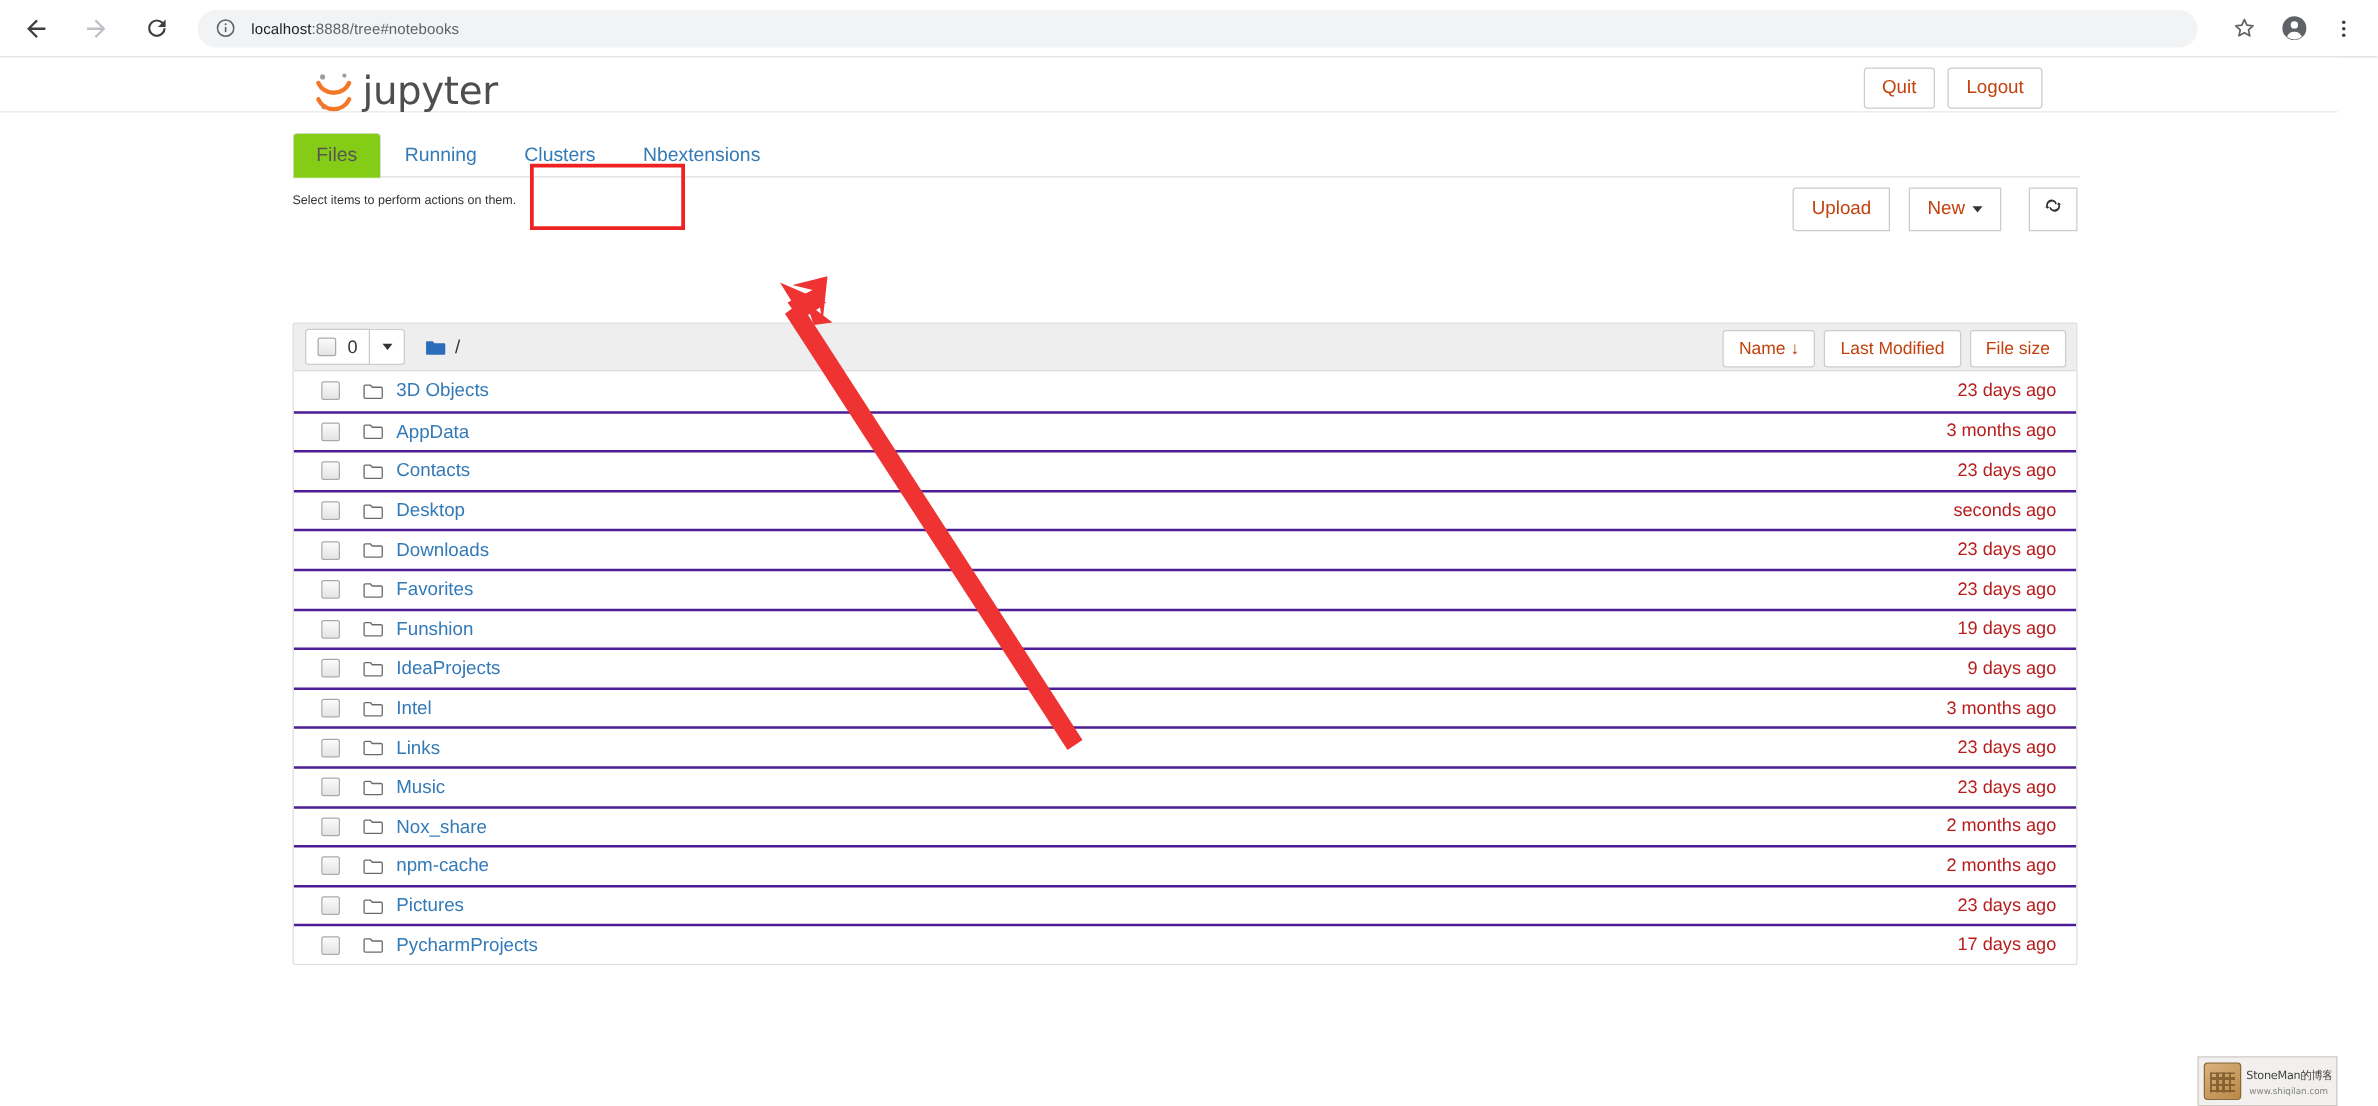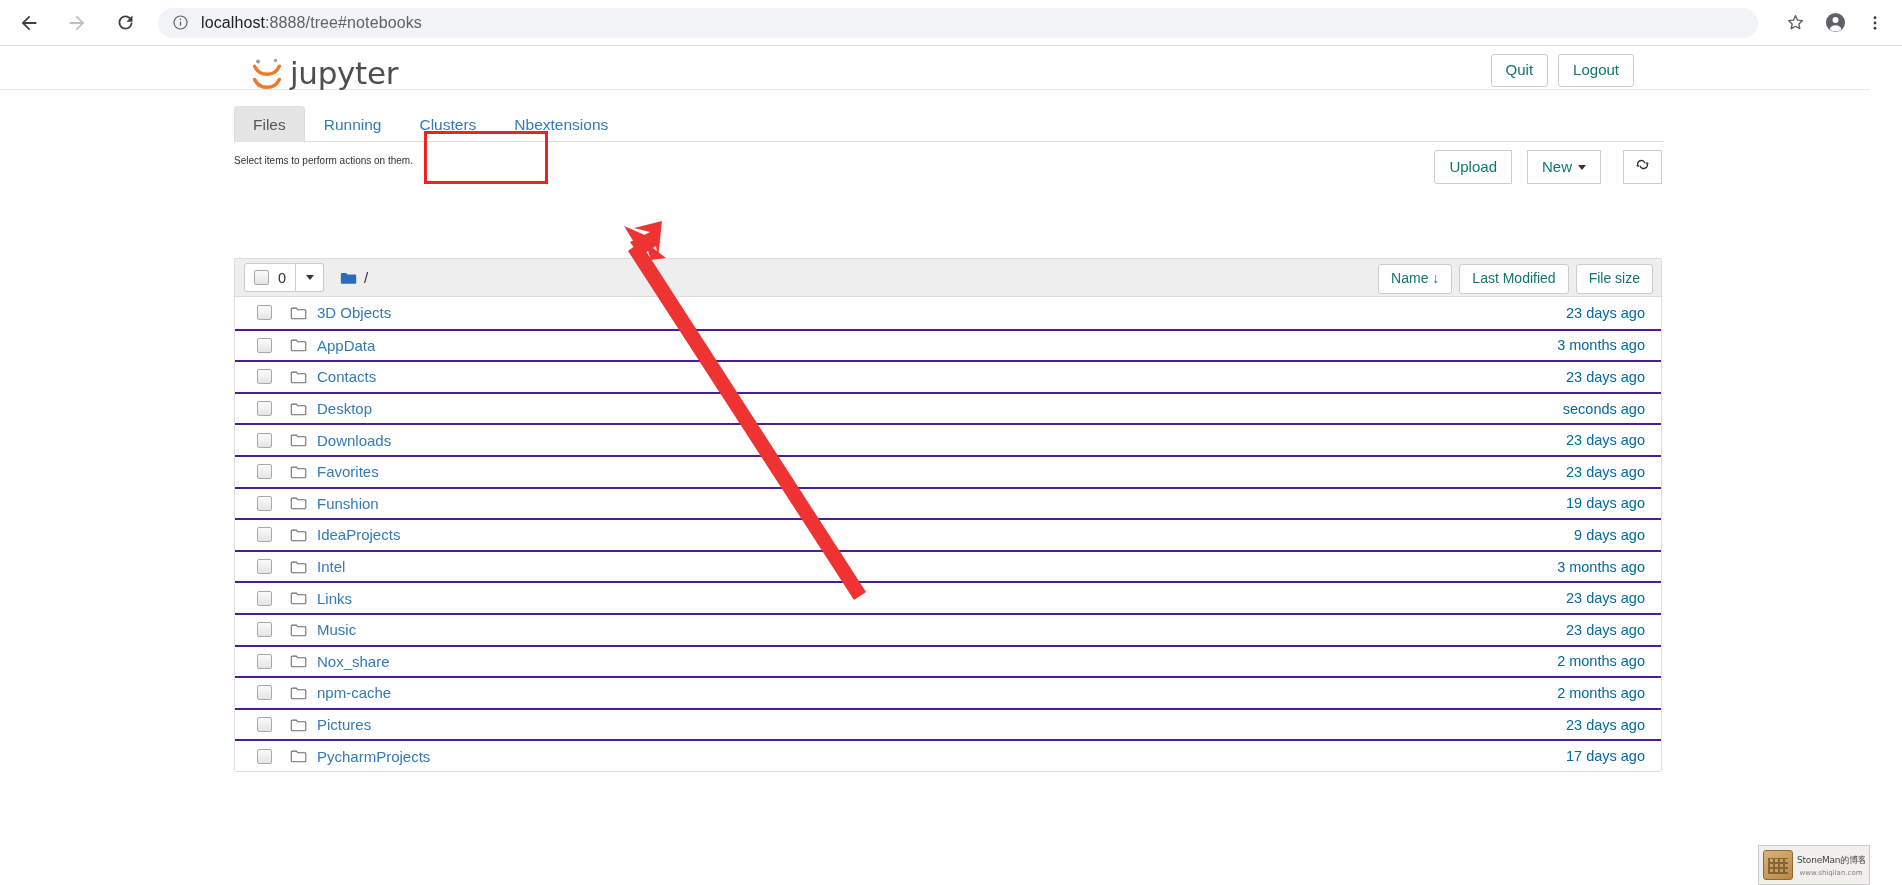--- a/index.html
+++ b/index.html
@@ -36,21 +36,21 @@
     height: 30px;
     margin-left: 16px;
     margin-right: 14px;
     background: #f1f3f4;
     border-radius: 16px;
     display: flex; align-items: center;
     padding: 0 14px;
   }
   #omnibox .info-icon { margin-right: 12px; display: flex; align-items: center; }
   #omnibox .url-text {
-    font-size: 16px;
+    font-size: 12px;
     color: #202124;
     letter-spacing: 0.1px;
     white-space: nowrap;
   }
   #omnibox .url-text .dim { color: #5f6368; }
 
   #chrome-right { display: flex; align-items: center; flex: 0 0 auto; padding-right: 10px; }
   #chrome-right .nav-btn { margin-left: 6px; }
 
   
@@ -82,21 +82,21 @@
   }
 
   #header-buttons {
     position: absolute;
     right: 236px; top: 8px;
     display: flex; gap: 10px;
   }
   .btn {
     font-family: "Liberation Sans", sans-serif;
     font-size: 15px;
-    color: #0f766e;
+    color: #c2410c;
     background: #ffffff;
     border: 1px solid #cccccc;
     border-radius: 3px;
     padding: 6px 14px 7px 14px;
     line-height: 1.2;
     cursor: pointer;
     white-space: nowrap;
   }
 
   
@@ -118,21 +118,21 @@
     margin-bottom: -1px;
     border: 1px solid transparent;
     border-radius: 4px 4px 0 0;
     color: #337ab7;
     cursor: pointer;
     line-height: 1.25;
     background: transparent;
   }
   .tab.active {
     color: #555555;
-    background: #e5e5e5;
+    background: #84cc16;
     border-color: #dddddd #dddddd #ffffff;
     cursor: default;
   }
 
   
   #nbextensions-highlight {
     position: absolute;
     left: 424px; top: 85px;
     width: 124px; height: 53px;
     border: 3px solid #ee2222;
@@ -258,21 +258,21 @@
     margin-left: 10px;
     font-size: 15px;
     color: #337ab7;
     text-decoration: none;
     cursor: pointer;
     white-space: nowrap;
   }
   .row-spacer { flex: 1 1 auto; }
   .row-time {
     font-size: 14.5px;
-    color: #0369a1;
+    color: #b91c1c;
     text-align: right;
     white-space: nowrap;
     padding-right: 2px;
   }
 
   
   #watermark {
     position: absolute;
     right: 0px; bottom: 0px;
     width: 112px; height: 40px;

